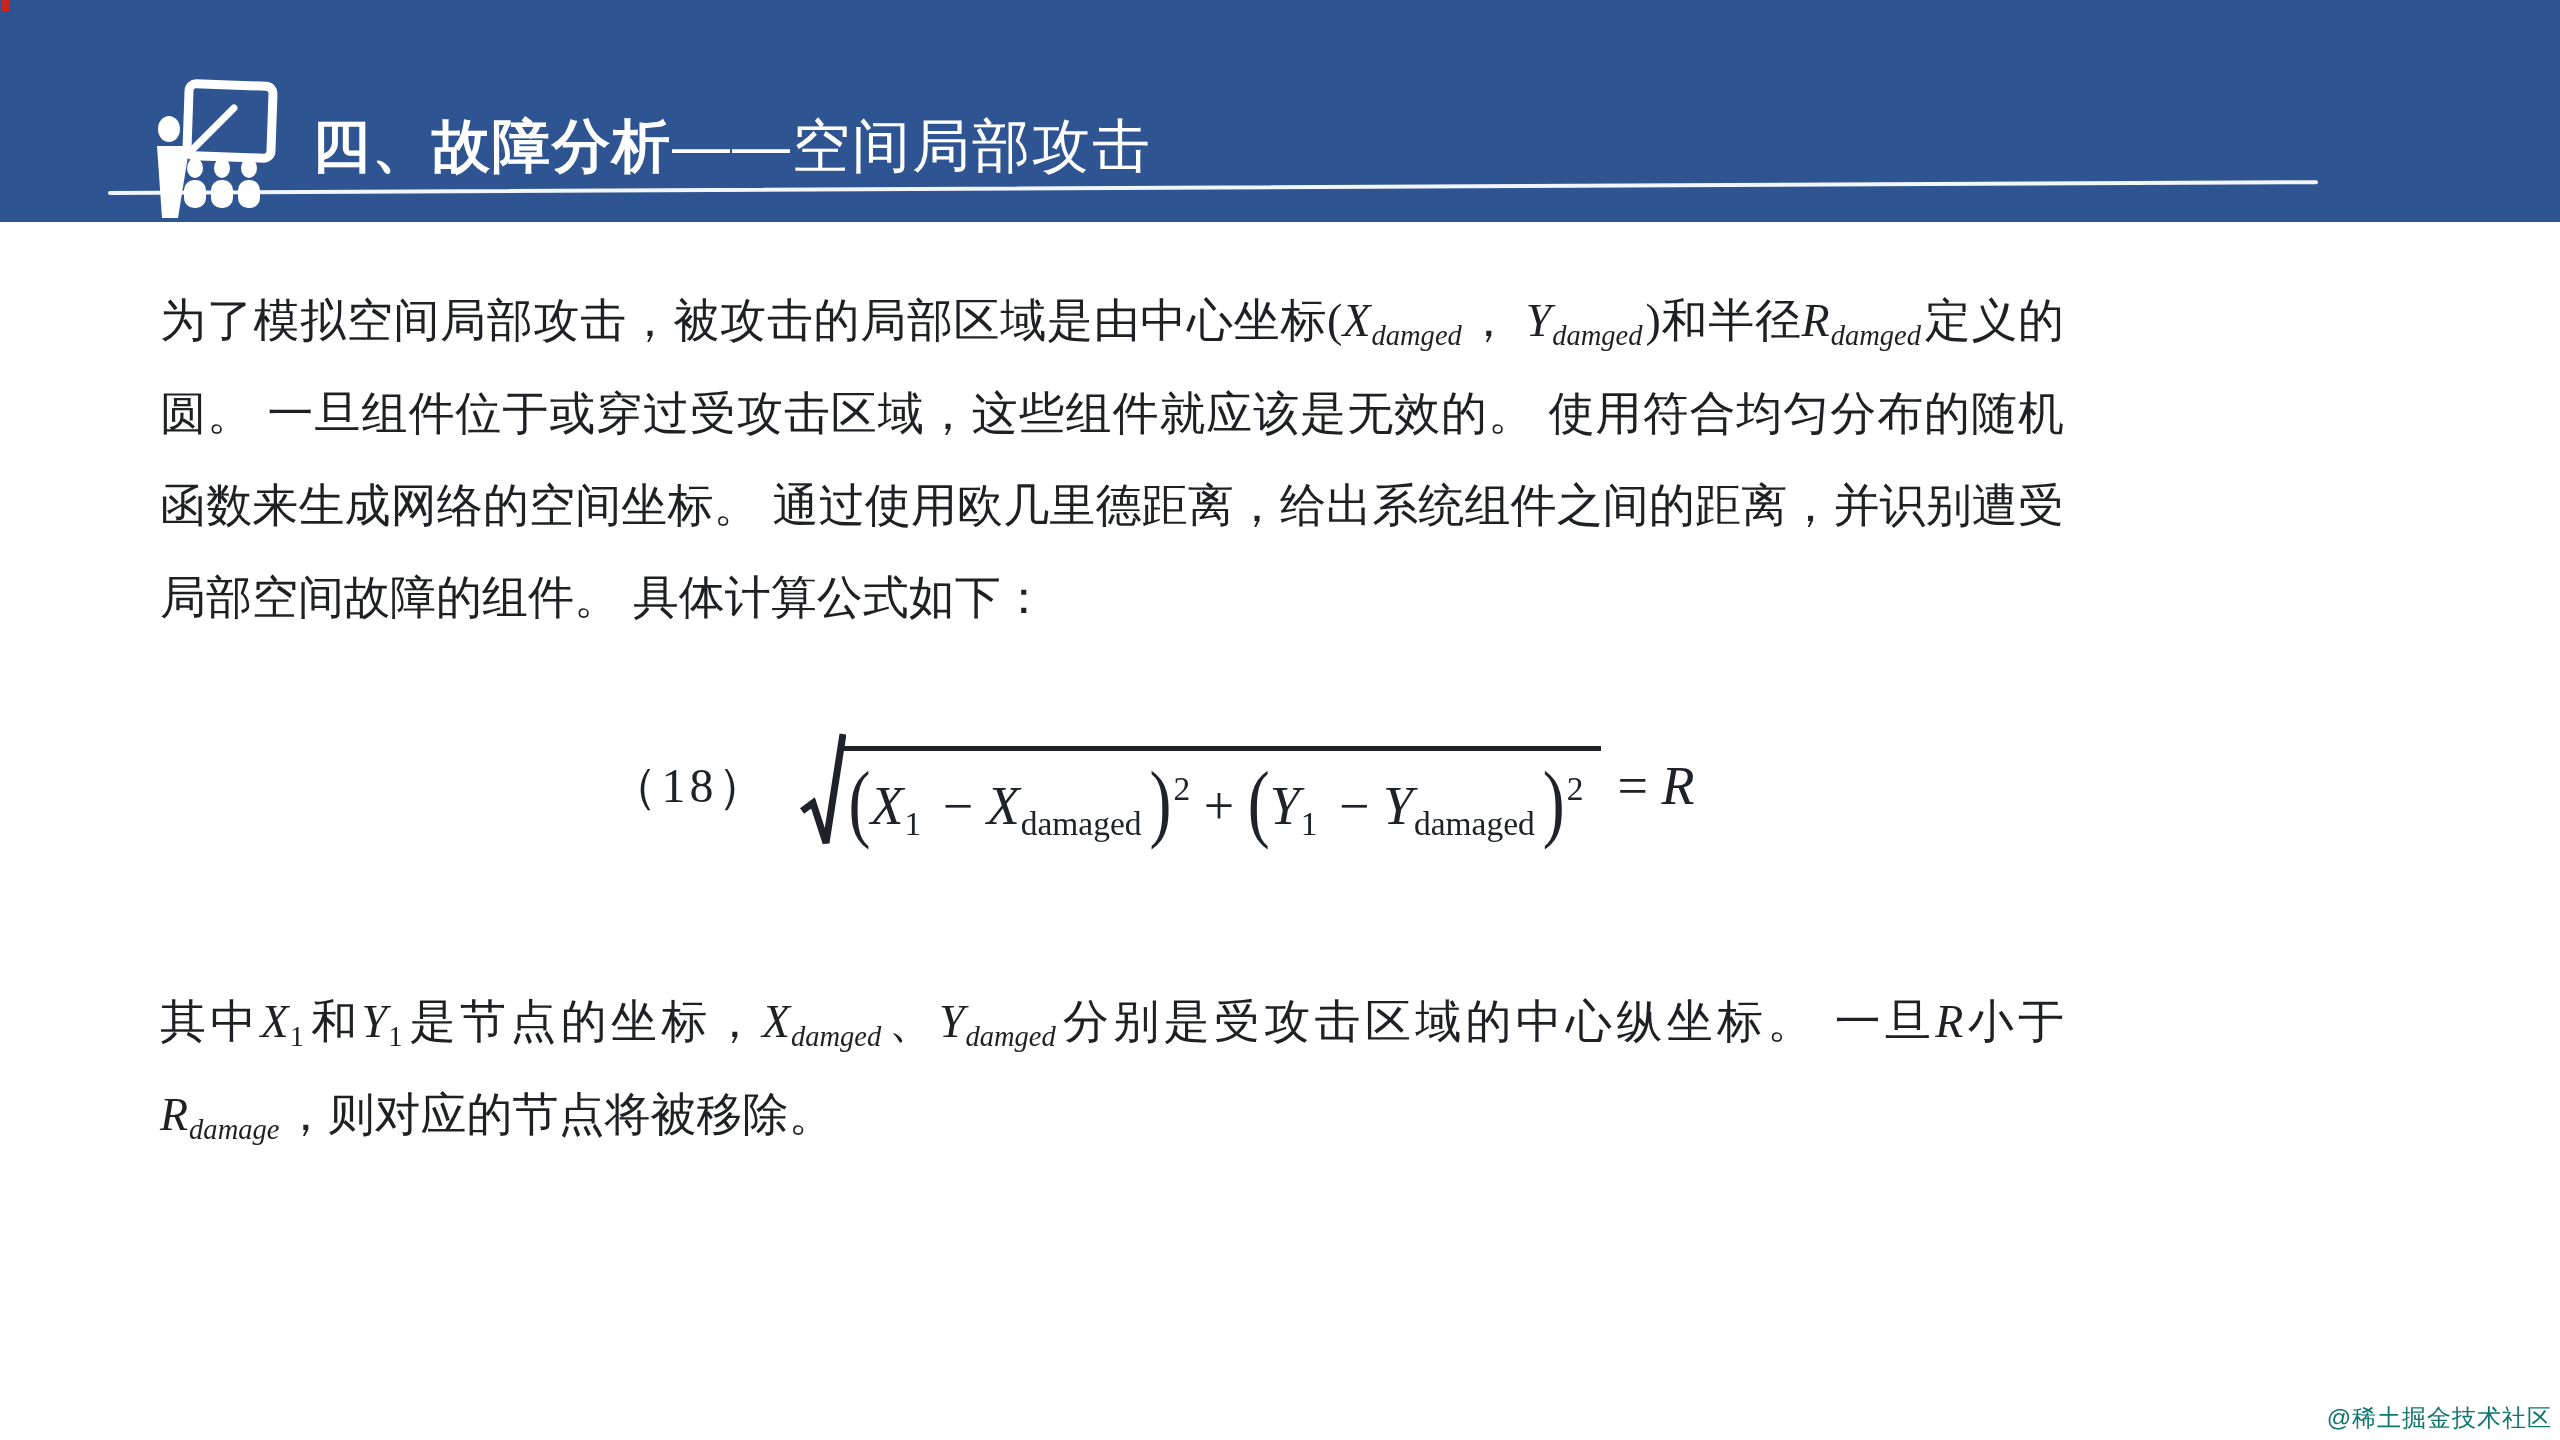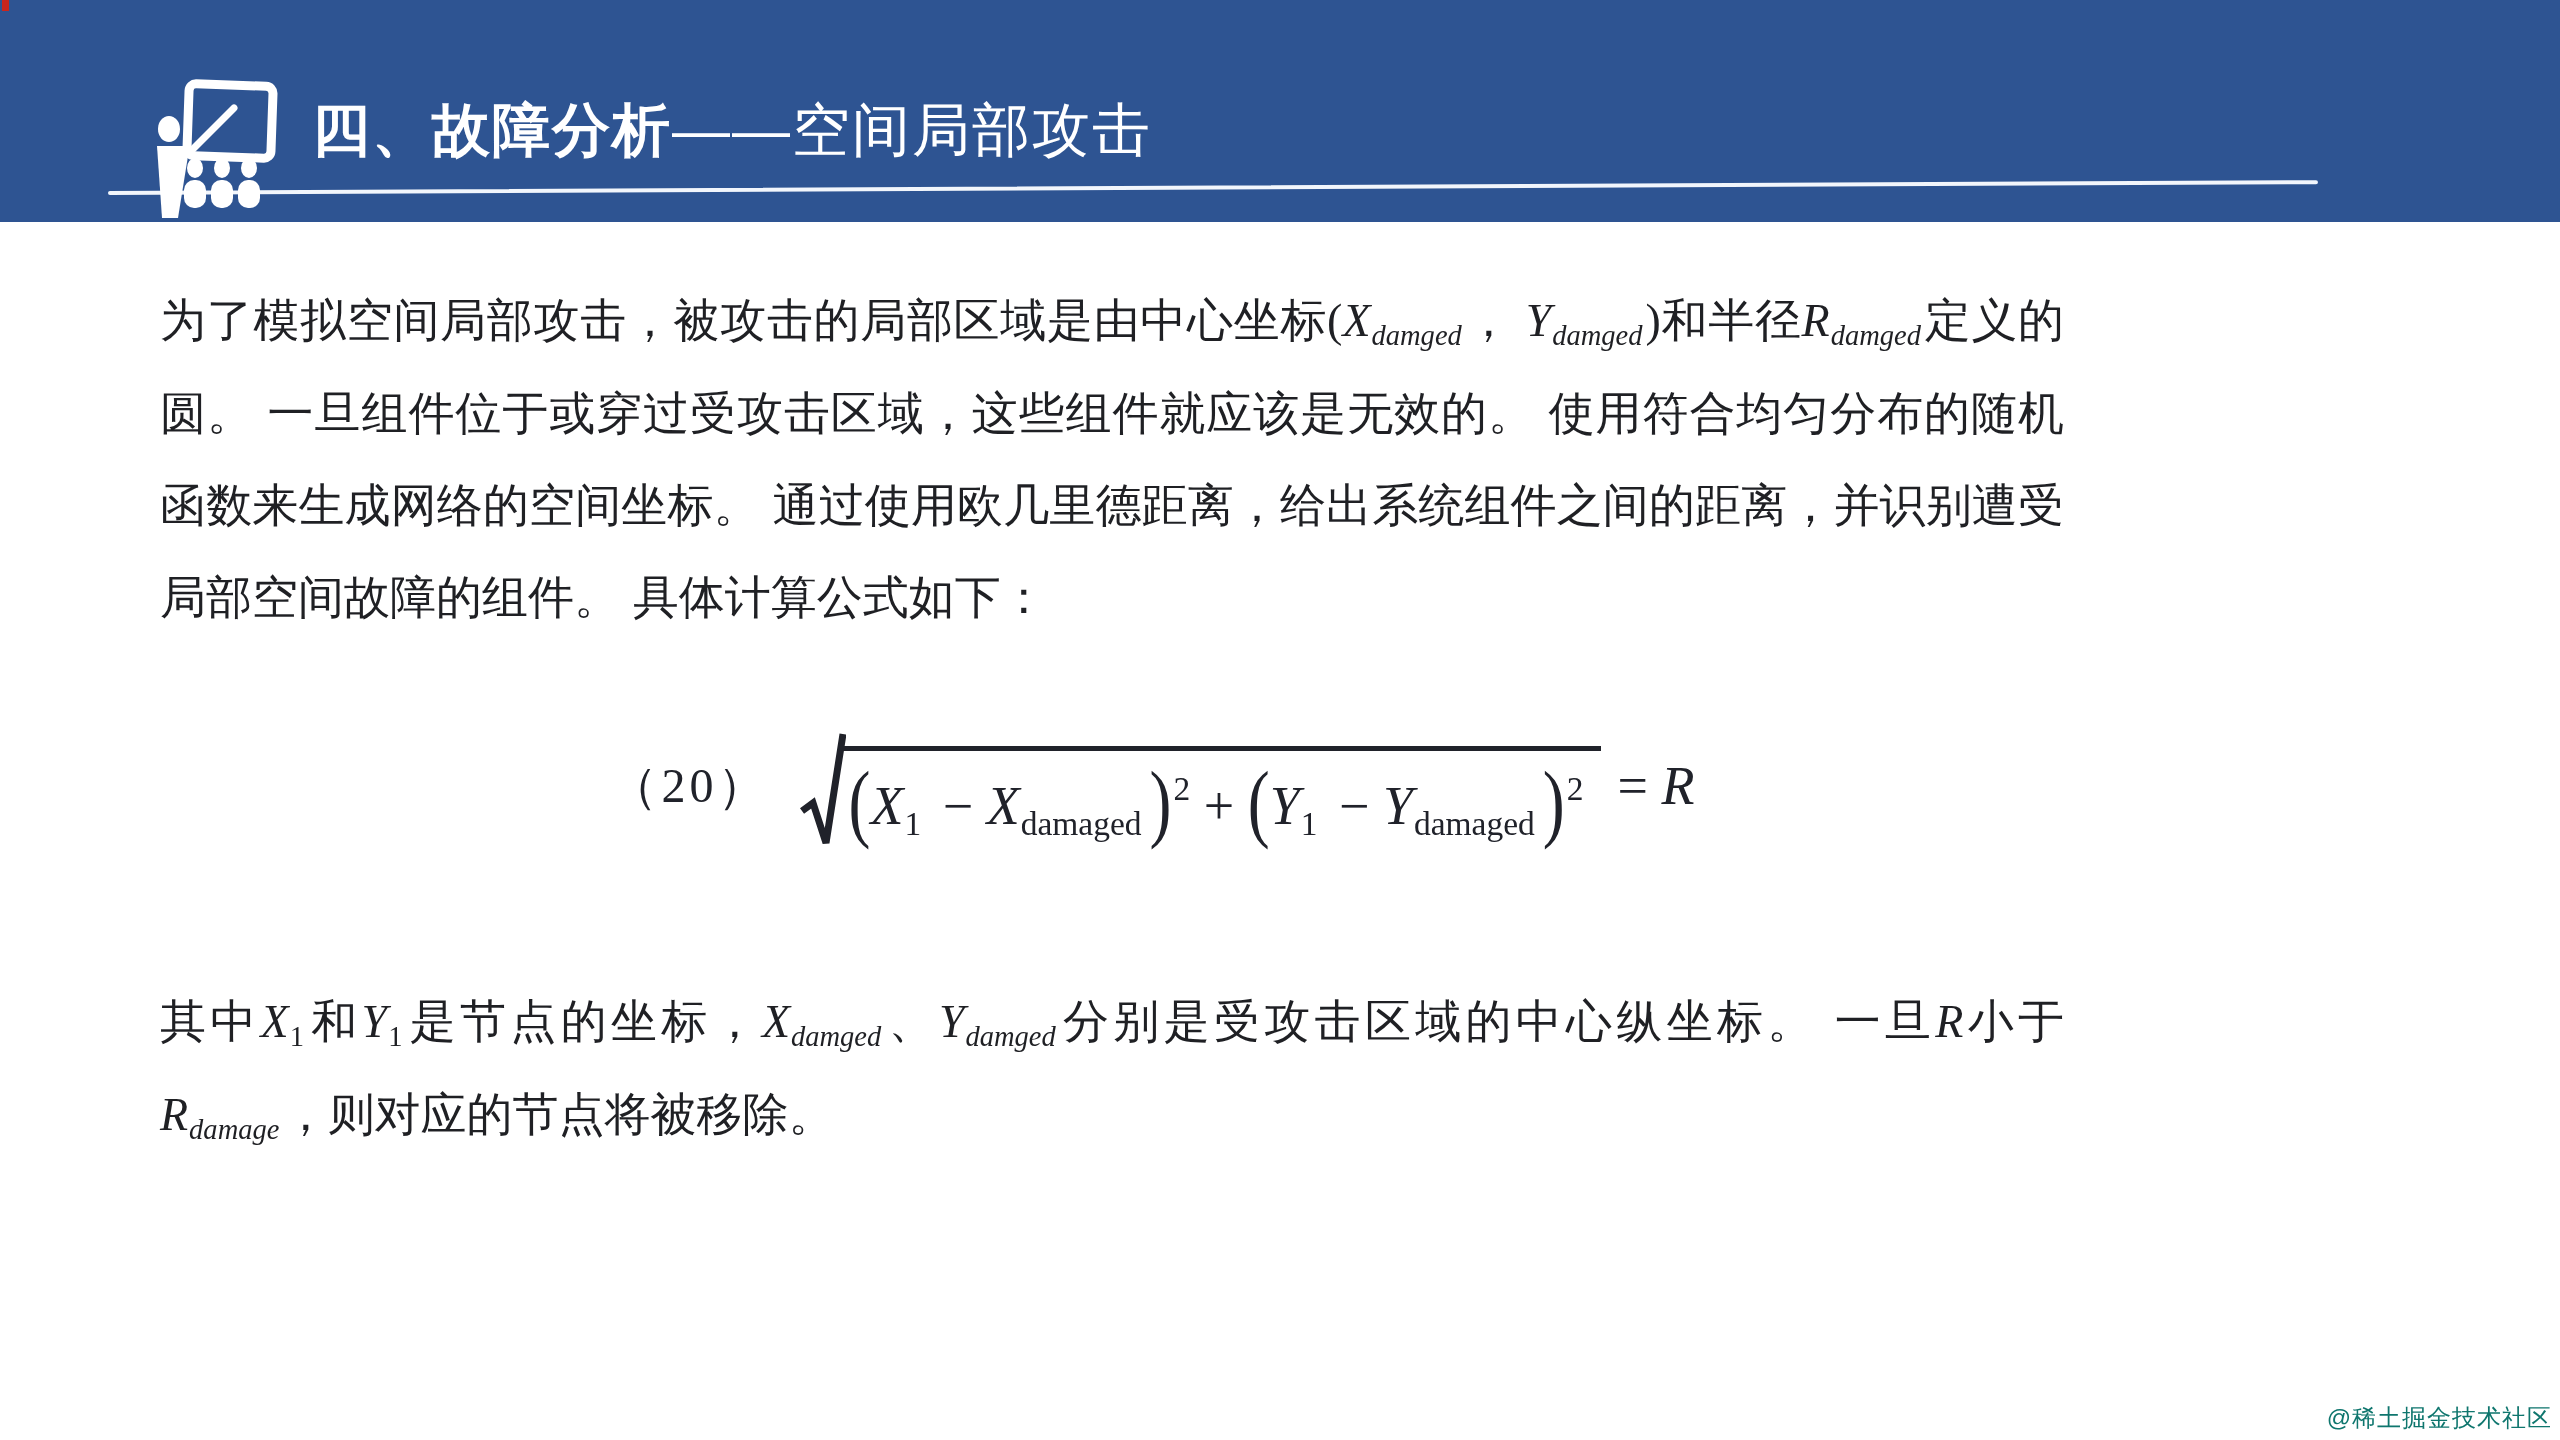--- a/index.html
+++ b/index.html
@@ -6,21 +6,21 @@
   html,body{width:2560px;height:1440px;overflow:hidden;background:#ffffff;}
   .slide{position:relative;width:2560px;height:1440px;background:#ffffff;overflow:hidden;
          font-family:"Liberation Sans","DejaVu Sans",sans-serif;color:#1f2024;}
 
   
   .header{position:absolute;top:0;left:0;width:2560px;height:222px;background:#2e5492;}
   .corner-mark{position:absolute;left:2px;top:0;width:7px;height:11px;background:#c9251d;z-index:6;}
   .underline{position:absolute;left:108px;top:191px;width:2210px;height:4px;background:#f2f6fc;
              border-radius:2px;transform:rotate(-0.28deg);transform-origin:left center;}
   .hicon{position:absolute;left:148px;top:78px;width:132px;height:142px;z-index:3;}
-  .title{position:absolute;left:312px;top:98px;font-size:58px;line-height:64px;color:#ffffff;
+  .title{position:absolute;left:312px;top:114px;font-size:58px;line-height:64px;color:#ffffff;
          font-weight:700;letter-spacing:2px;white-space:nowrap;z-index:2;}
   .title .rest{font-weight:500;}
 
   
   .bodyarea{position:absolute;top:222px;left:0;width:2212px;padding:52px 148px 0 160px;}
   .para{font-size:46px;line-height:92px;color:#1f2024;text-align:justify;}
   .p3{margin-top:24px;}
 
   
   .mrm{font-family:"Liberation Serif","DejaVu Serif",serif;}
@@ -76,21 +76,21 @@
     </svg>
 
     <h1 class="title"><span class="bold">四、故障分析</span><span class="rest">——空间局部攻击</span></h1>
   </header>
 
   <main class="bodyarea">
 
     <p class="para p1"><span class="txt">为了模拟空间局部攻击，被攻击的局部区域是由中心坐标</span><span class="mrm">(</span><span class="mvar">X</span><sub class="msub it">damged</sub><span class="txt">， </span><span class="mvar">Y</span><sub class="msub it">damged</sub><span class="mrm">)</span><span class="txt">和半径</span><span class="mvar">R</span><sub class="msub it">damged</sub><span class="txt">定义的圆。 一旦组件位于或穿过受攻击区域，这些组件就应该是无效的。 使用符合均匀分布的随机函数来生成网络的空间坐标。 通过使用欧几里德距离，给出系统组件之间的距离，并识别遭受局部空间故障的组件。 具体计算公式如下：</span></p>
 
     <div class="formula">
-      <span class="feq-no">（20）</span>
+      <span class="feq-no">（18）</span>
       <span class="sqrt">
         <svg class="rad-sign-svg" width="46" height="122" viewBox="0 0 46 122" xmlns="http://www.w3.org/2000/svg">
           <polyline points="2,82 13,74 26,114 43,5" fill="none" stroke="#20222a" stroke-width="7" stroke-linejoin="miter"></polyline>
         </svg>
         <span class="rad-body"><span class="bparen">(</span><span class="mvar">X</span><sub class="msub rm">1</sub><span class="mrm"> − </span><span class="mvar">X</span><sub class="msub rm">damaged</sub><span class="bparen">)</span><sup class="msup">2</sup><span class="mrm"> + </span><span class="bparen">(</span><span class="mvar">Y</span><sub class="msub rm">1</sub><span class="mrm"> − </span><span class="mvar">Y</span><sub class="msub rm">damaged</sub><span class="bparen">)</span><sup class="msup">2</sup></span>
       </span>
       <span class="frhs"><span class="mrm"> = </span><span class="mvar">R</span></span>
     </div>
 
     <p class="para p2"><span class="txt">其中</span><span class="mvar">X</span><sub class="msub rm">1</sub><span class="txt">和</span><span class="mvar">Y</span><sub class="msub rm">1</sub><span class="txt">是节点的坐标，</span><span class="mvar">X</span><sub class="msub it">damged</sub><span class="txt">、</span><span class="mvar">Y</span><sub class="msub it">damged</sub><span class="txt">分别是受攻击区域的中心纵坐标。 一旦</span><span class="mvar">R</span><span class="txt">小于</span><span class="mvar">R</span><sub class="msub it">damage</sub><span class="txt">，则对应的节点将被移除。</span></p>

